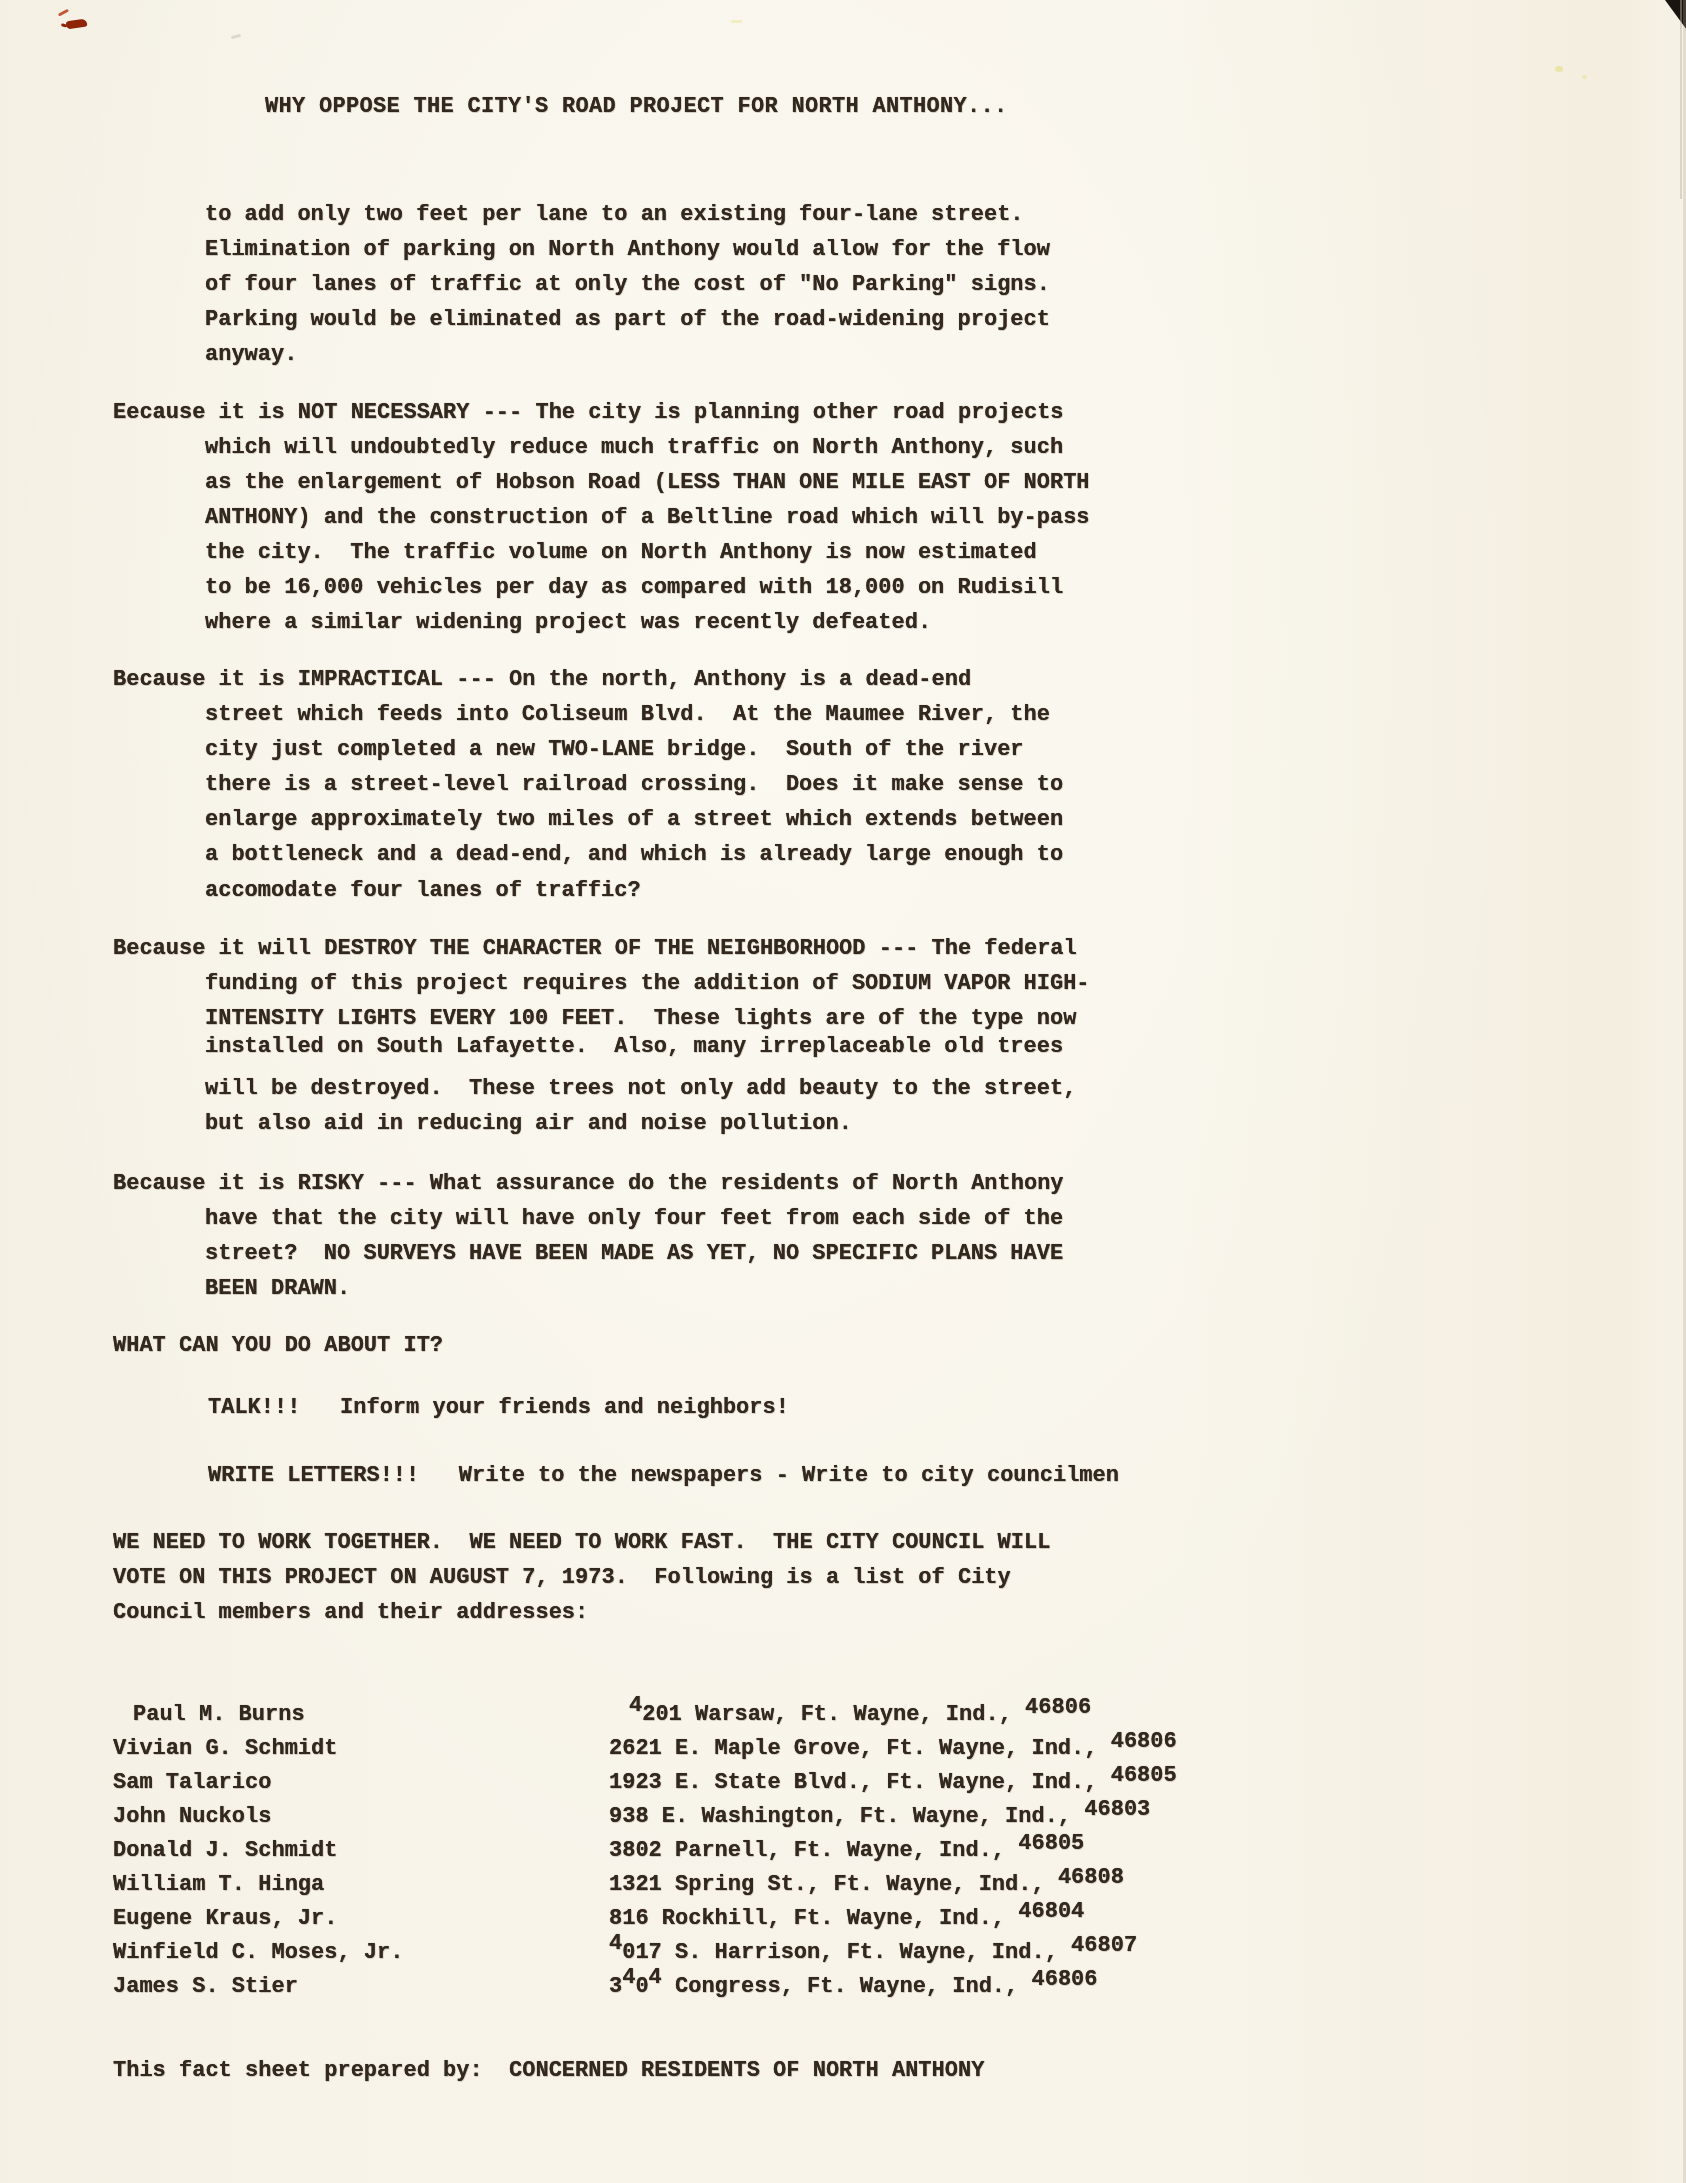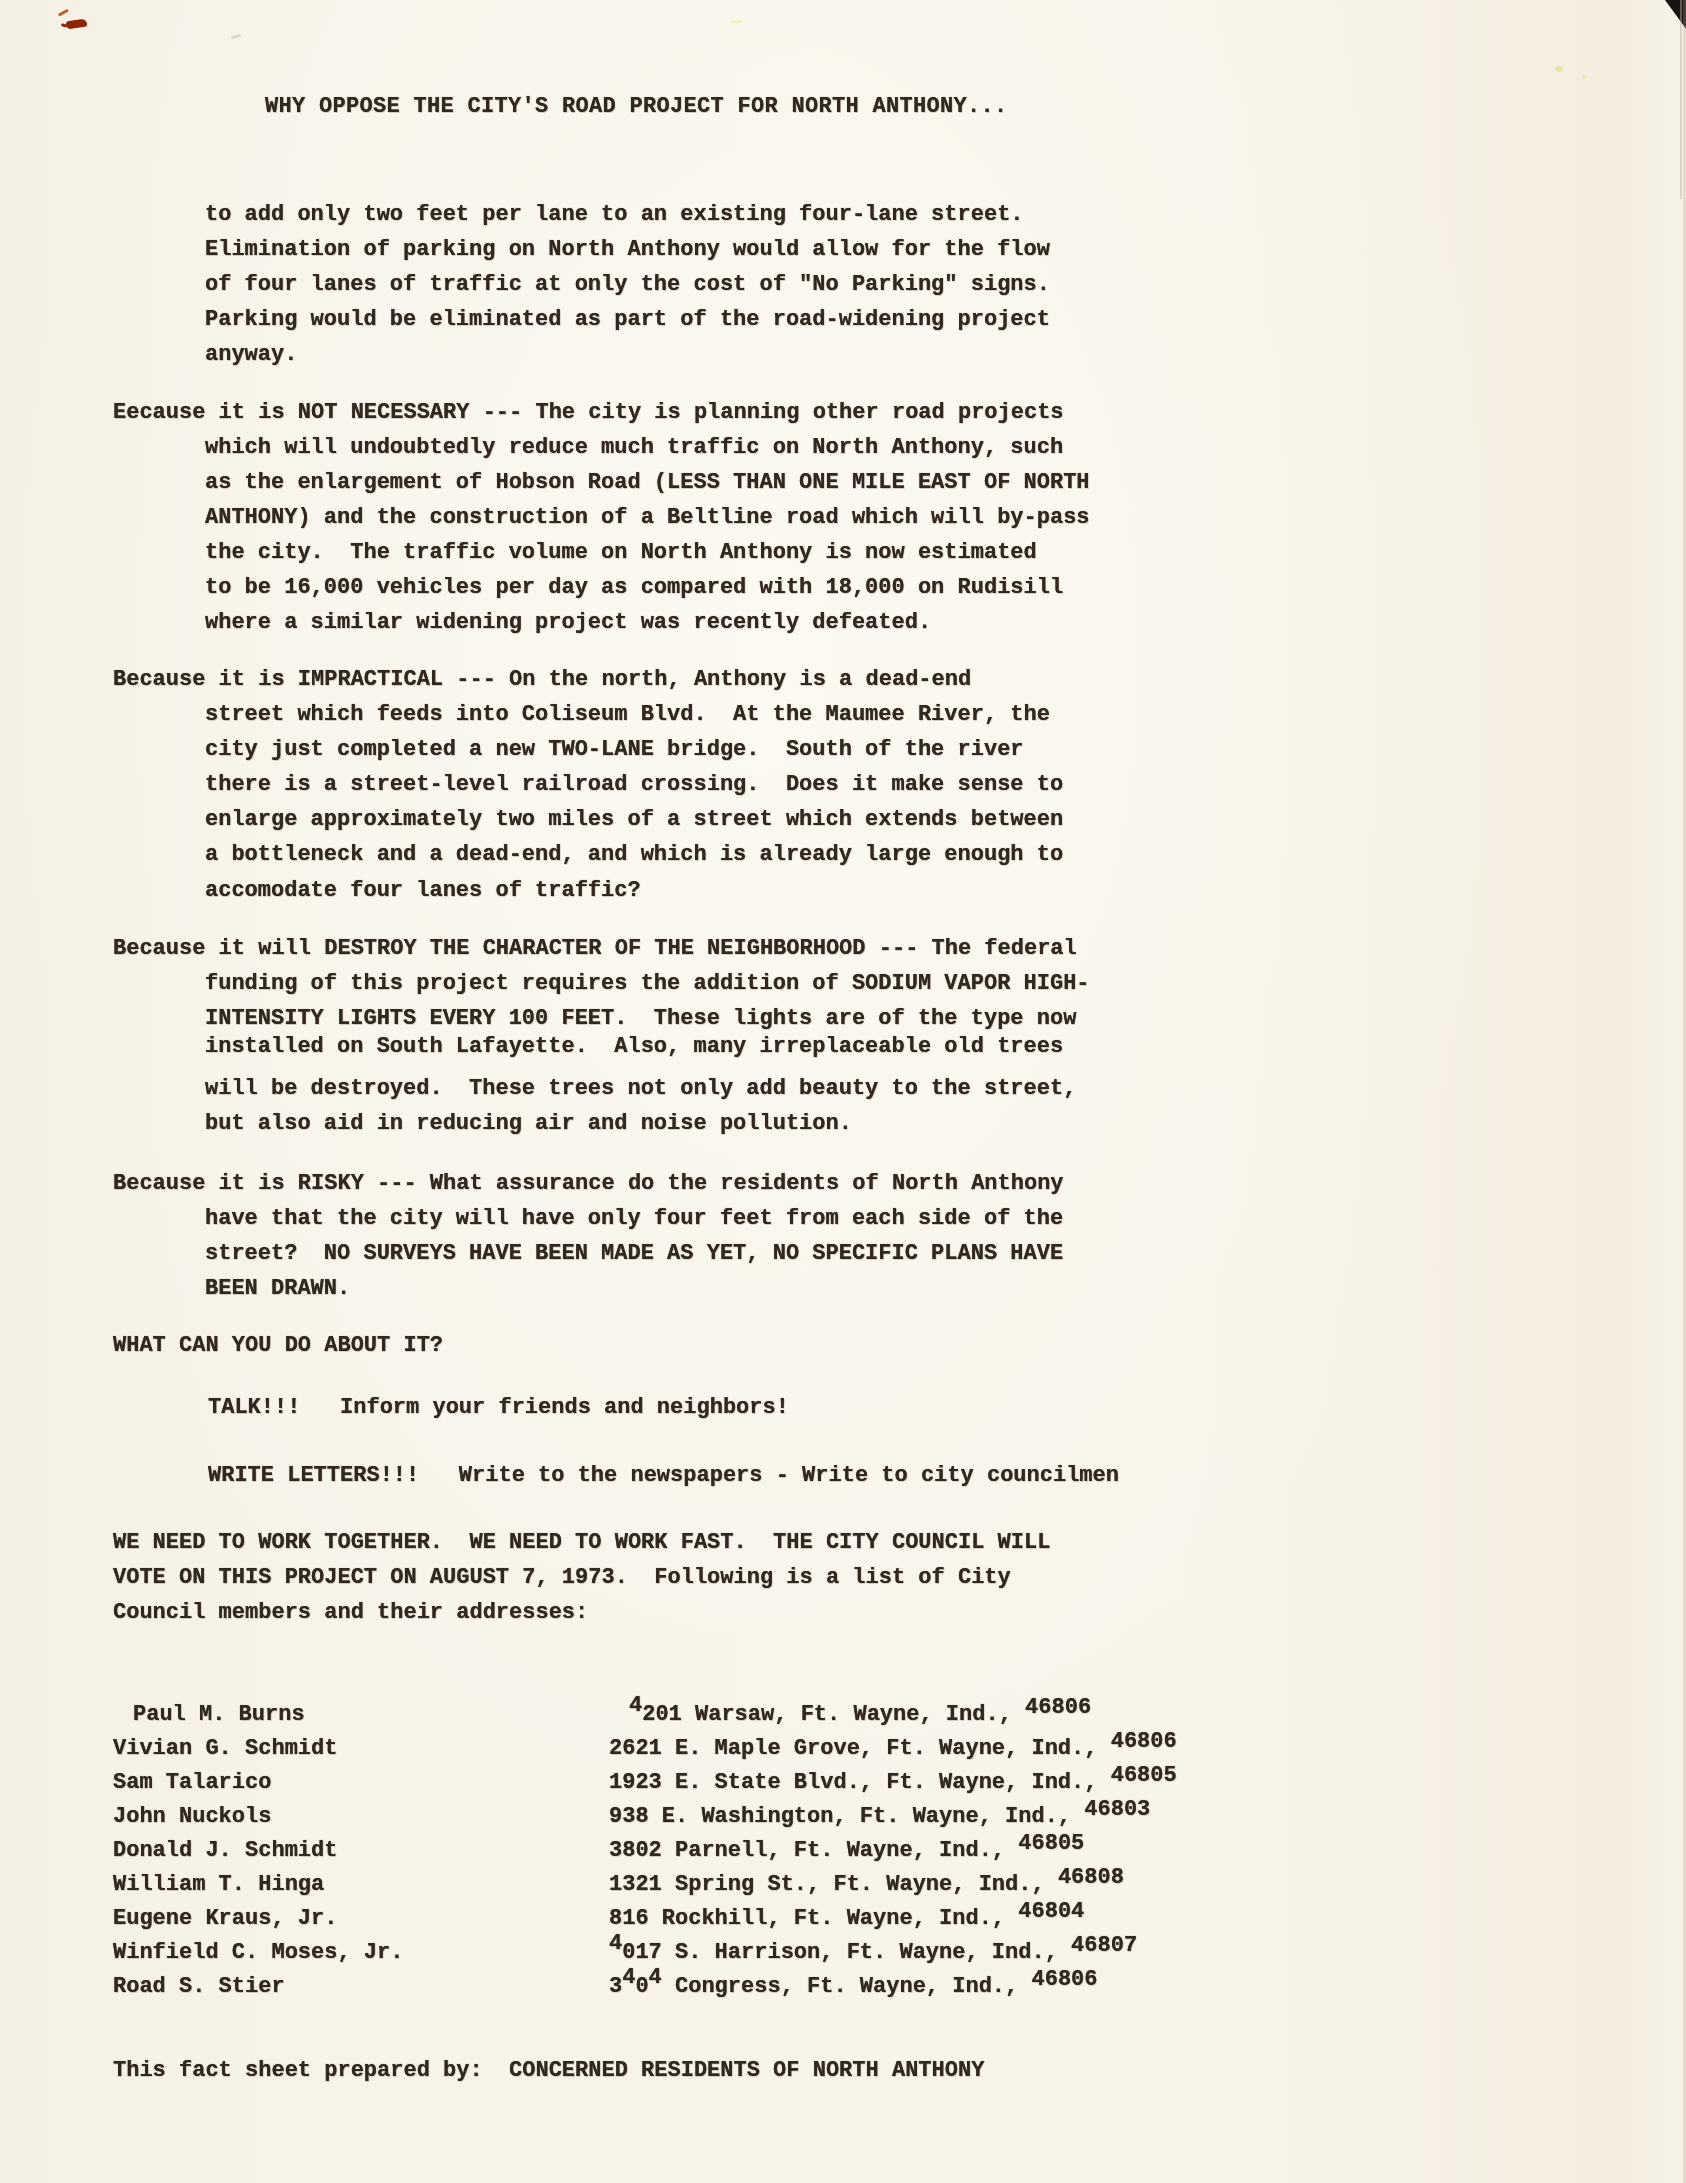--- a/index.html
+++ b/index.html
@@ -110,21 +110,21 @@
       <div class="tline" style="left: 113px; top: 1561px;">VOTE ON THIS PROJECT ON AUGUST 7, 1973.  Following is a list of City</div>
       <div class="tline" style="left: 113px; top: 1596px;">Council members and their addresses:</div>
       <div class="tline" style="left: 113px; top: 1698px; margin-left: 20px;"><span class="council-name">Paul M. Burns</span><span><span class="raised">4</span><span>201 Warsaw, Ft. Wayne, Ind., </span></span><span class="zip">46806</span></div>
       <div class="tline" style="left: 113px; top: 1732px;"><span class="council-name">Vivian G. Schmidt</span><span><span>2621 E. Maple Grove, Ft. Wayne, Ind., </span></span><span class="zip">46806</span></div>
       <div class="tline" style="left: 113px; top: 1766px;"><span class="council-name">Sam Talarico</span><span><span>1923 E. State Blvd., Ft. Wayne, Ind., </span></span><span class="zip">46805</span></div>
       <div class="tline" style="left: 113px; top: 1800px;"><span class="council-name">John Nuckols</span><span><span>938 E. Washington, Ft. Wayne, Ind., </span></span><span class="zip">46803</span></div>
       <div class="tline" style="left: 113px; top: 1834px;"><span class="council-name">Donald J. Schmidt</span><span><span>3802 Parnell, Ft. Wayne, Ind., </span></span><span class="zip">46805</span></div>
       <div class="tline" style="left: 113px; top: 1868px;"><span class="council-name">William T. Hinga</span><span><span>1321 Spring St., Ft. Wayne, Ind., </span></span><span class="zip">46808</span></div>
       <div class="tline" style="left: 113px; top: 1902px;"><span class="council-name">Eugene Kraus, Jr.</span><span><span>816 Rockhill, Ft. Wayne, Ind., </span></span><span class="zip">46804</span></div>
       <div class="tline" style="left: 113px; top: 1936px;"><span class="council-name">Winfield C. Moses, Jr.</span><span><span class="raised">4</span><span>017 S. Harrison, Ft. Wayne, Ind., </span></span><span class="zip">46807</span></div>
-      <div class="tline" style="left: 113px; top: 1970px;"><span class="council-name">Road S. Stier</span><span><span>3</span><span class="raised">4</span><span>0</span><span class="raised">4</span><span> Congress, Ft. Wayne, Ind., </span></span><span class="zip">46806</span></div>
+      <div class="tline" style="left: 113px; top: 1970px;"><span class="council-name">James S. Stier</span><span><span>3</span><span class="raised">4</span><span>0</span><span class="raised">4</span><span> Congress, Ft. Wayne, Ind., </span></span><span class="zip">46806</span></div>
       <div class="tline" style="left: 113px; top: 2054px;">This fact sheet prepared by:  CONCERNED RESIDENTS OF NORTH ANTHONY</div>
     </div>
 
   <div class="artifact pen-mark-1" style="background: rgb(179, 51, 8);"></div>
   <div class="artifact pen-mark-2" style="background: rgb(143, 36, 6);"></div>
   <div class="artifact grey-wisp" style="background: rgb(198, 191, 174);"></div>
   <div class="artifact speck-1" style="background: rgb(232, 224, 141);"></div>
   <div class="artifact speck-2" style="background: rgb(232, 224, 141);"></div>
   <div class="artifact speck-3" style="background: rgb(232, 224, 141);"></div>
   <div class="artifact corner-wedge"></div>

